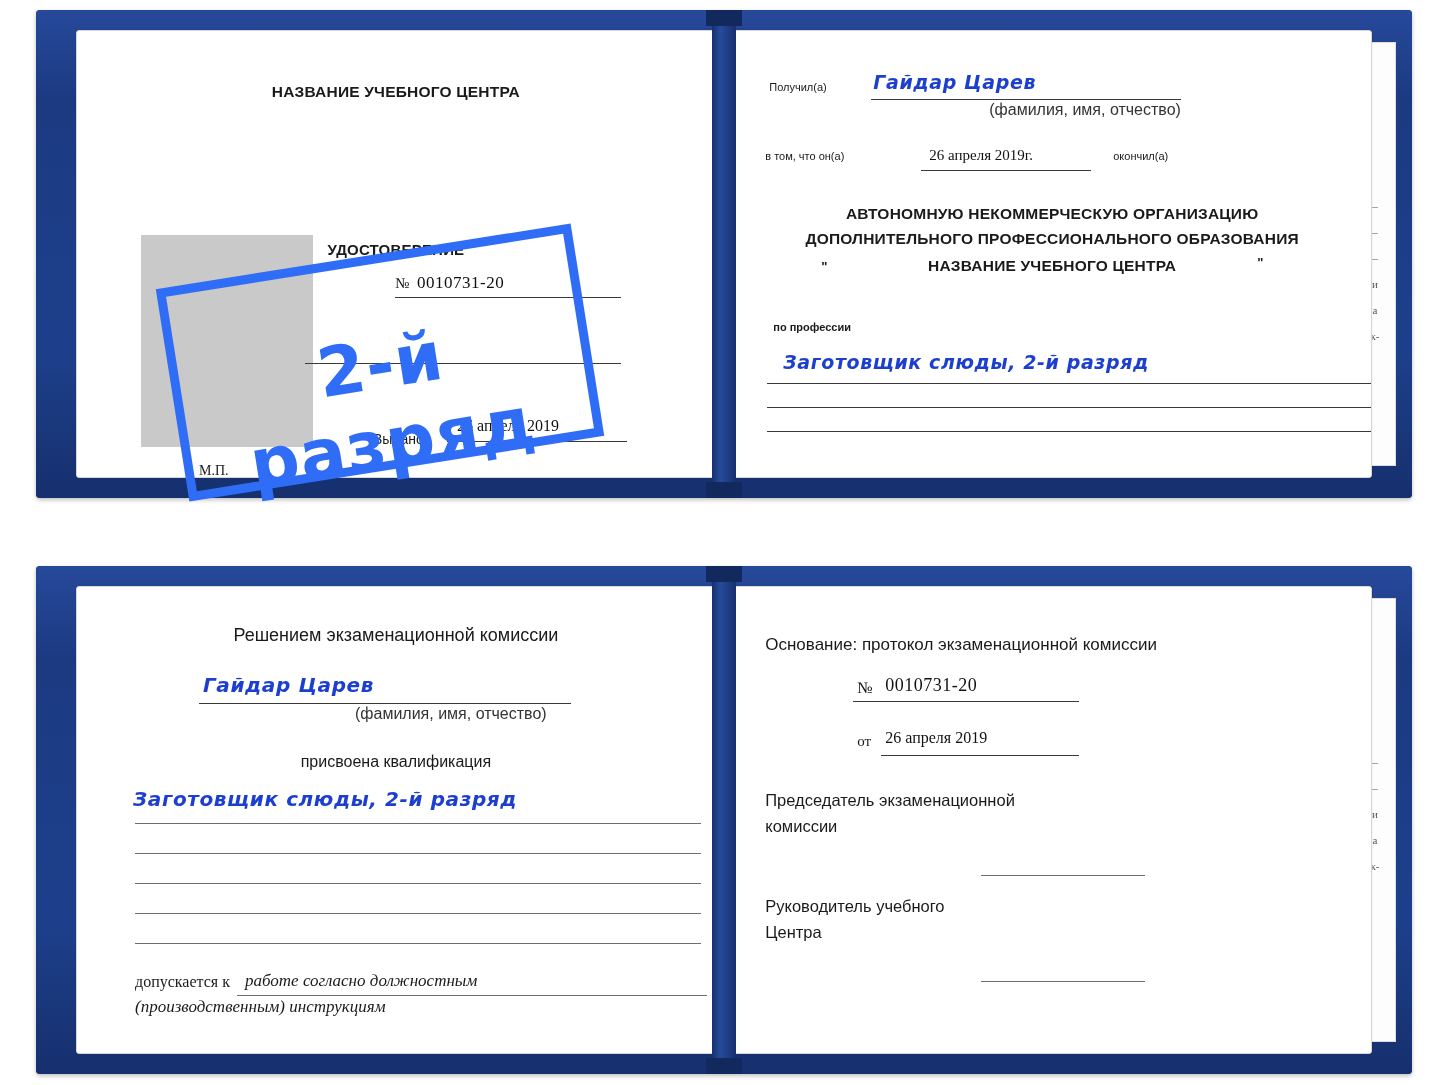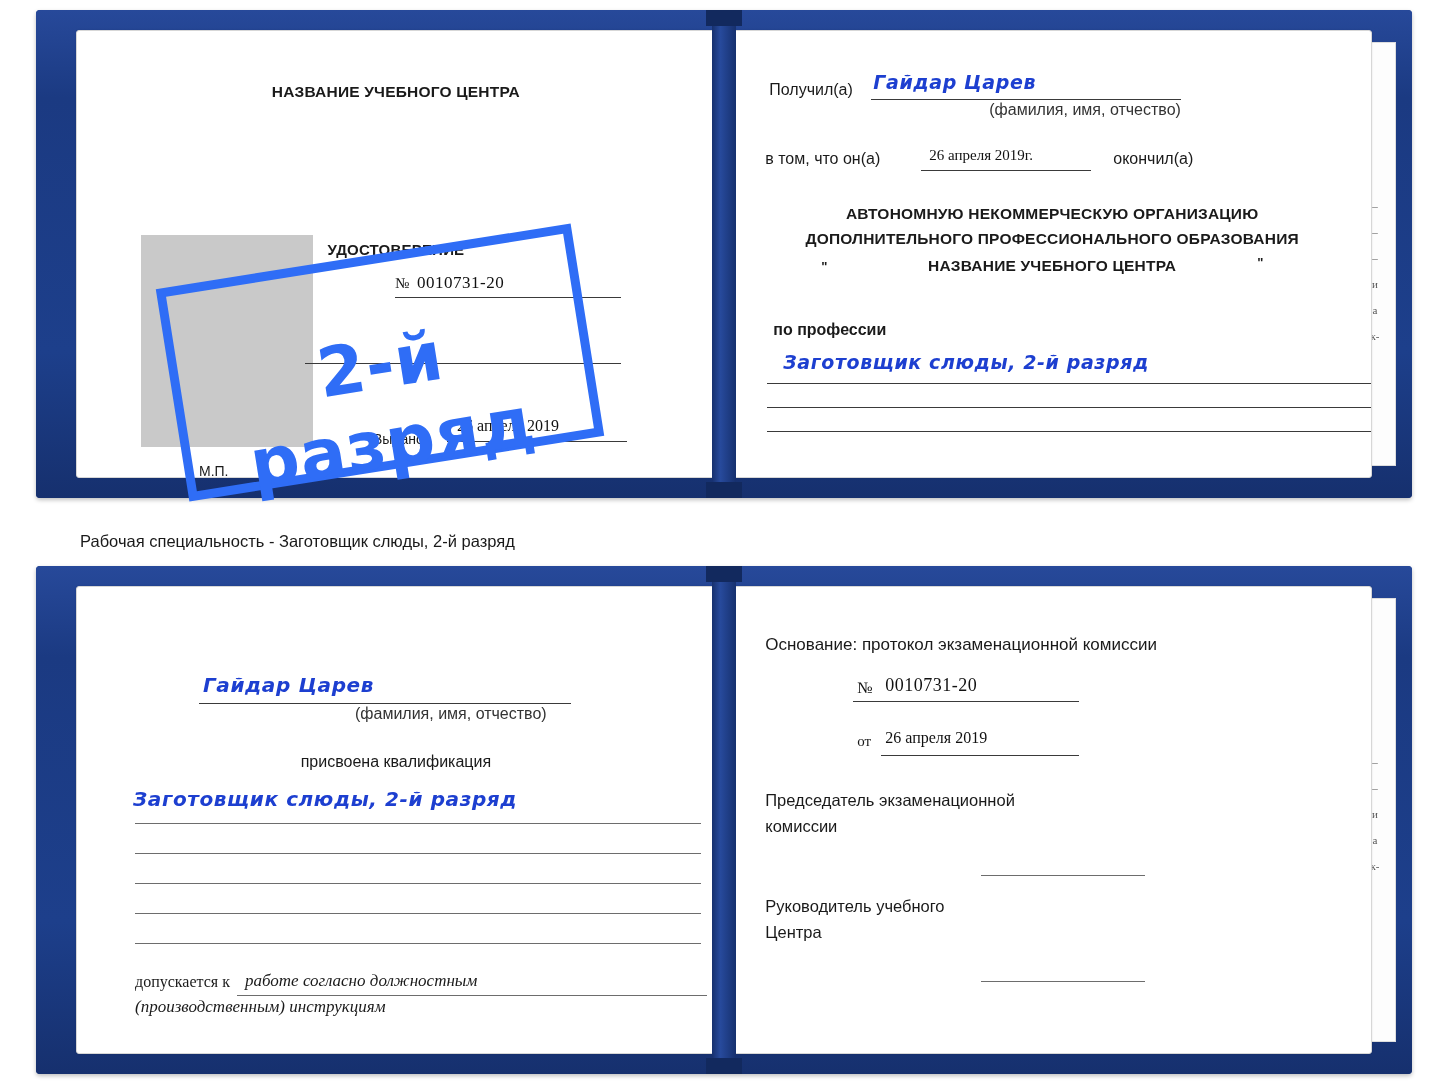--- a/index.html
+++ b/index.html
@@ -96,21 +96,21 @@
     position: absolute;
     white-space: nowrap;
     color: #1a1a1a;
   }
   .center-title {
     font-weight: bold;
     font-size: 15.5px;
     letter-spacing: 0.2px;
     text-align: right;
   }
-  .label { font-size: 16px; }
+  .label { font-size: 11px; }
   .small { font-size: 16px; color: #333; }
   .hand {
     font-family: "DejaVu Sans", sans-serif;
     color: #1d3fd0;
     font-style: italic;
     font-weight: bold;
     letter-spacing: 0.6px;
   }
   .ink {
     font-family: "Liberation Serif", serif;
@@ -194,21 +194,21 @@
         <div class="t ink" style="left:318px; top:244px; font-size:15px;">№</div>
         <div class="t ink" style="left:340px; top:242px; font-size:17px; letter-spacing:0.5px;">0010731-20</div>
         <div class="line" style="left:318px; top:266px; width:226px;"></div>
 
         <div class="line" style="left:228px; top:332px; width:316px;"></div>
 
         <div class="t label" style="left:296px; top:400px; font-size:14px;">Выдано</div>
         <div class="t ink" style="left:380px; top:386px; font-size:16px;">26 апреля 2019</div>
         <div class="line" style="left:370px; top:410px; width:180px;"></div>
 
-        <div class="t label" style="left:122px; top:432px; font-size:14px;">М.П.</div>
+        <div class="t label" style="left:122px; top:432px; font-size:14px;font-family:Liberation Serif, serif;">М.П.</div>
       </div>
     </div>
 
     <div class="leaf right">
       <div class="pad">
         <div class="t label" style="left:36px; top:50px;">Получил(а)</div>
         <div class="t hand" style="left:140px; top:40px; font-size:19px;">Гайдар Царев</div>
         <div class="line" style="left:138px; top:68px; width:310px;"></div>
         <div class="t small" style="left:256px; top:70px;">(фамилия, имя, отчество)</div>
 
@@ -226,37 +226,37 @@
         <div class="t label" style="left:40px; top:290px;font-weight:bold;">по профессии</div>
         <div class="t hand" style="left:50px; top:320px; font-size:19px;">Заготовщик слюды, 2-й разряд</div>
 
         <div class="line" style="left:34px; top:352px; width:606px;"></div>
         <div class="line" style="left:34px; top:376px; width:606px;"></div>
         <div class="line" style="left:34px; top:400px; width:606px;"></div>
       </div>
     </div>
   </div>
 
-  <div class="caption">Рабочая специальность - Заготовщик слюды, 2-й разряд</div>
 
   <div class="book bottom">
     <div class="spine"></div>
     <div class="spine-notch t"></div>
     <div class="spine-notch b"></div>
 
     <div class="sliver">
       <span>–</span>
       <span>–</span>
       <span>и</span>
       <span>а</span>
       <span>к-</span>
     </div>
 
     <div class="leaf left">
       <div class="pad">
+        <div class="t" style="left:50%; transform:translateX(-50%); top:38px; font-size:18px;">Решением экзаменационной комиссии</div>
 
         <div class="t hand" style="left:126px; top:86px; font-size:20px;">Гайдар Царев</div>
         <div class="line" style="left:122px; top:116px; width:372px;"></div>
         <div class="t small" style="left:278px; top:118px;">(фамилия, имя, отчество)</div>
 
         <div class="t" style="left:50%; transform:translateX(-50%); top:166px; font-size:16px;">присвоена квалификация</div>
 
         <div class="t hand" style="left:56px; top:200px; font-size:20px;">Заготовщик слюды, 2-й разряд</div>
 
         <div class="line thin" style="left:58px; top:236px; width:566px;"></div>

